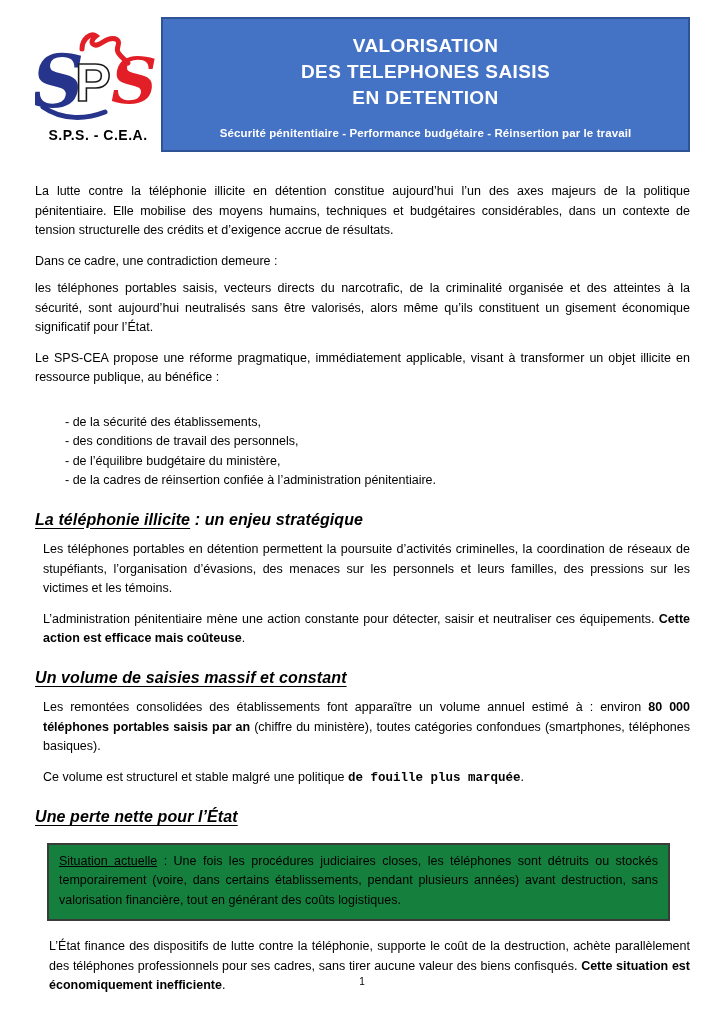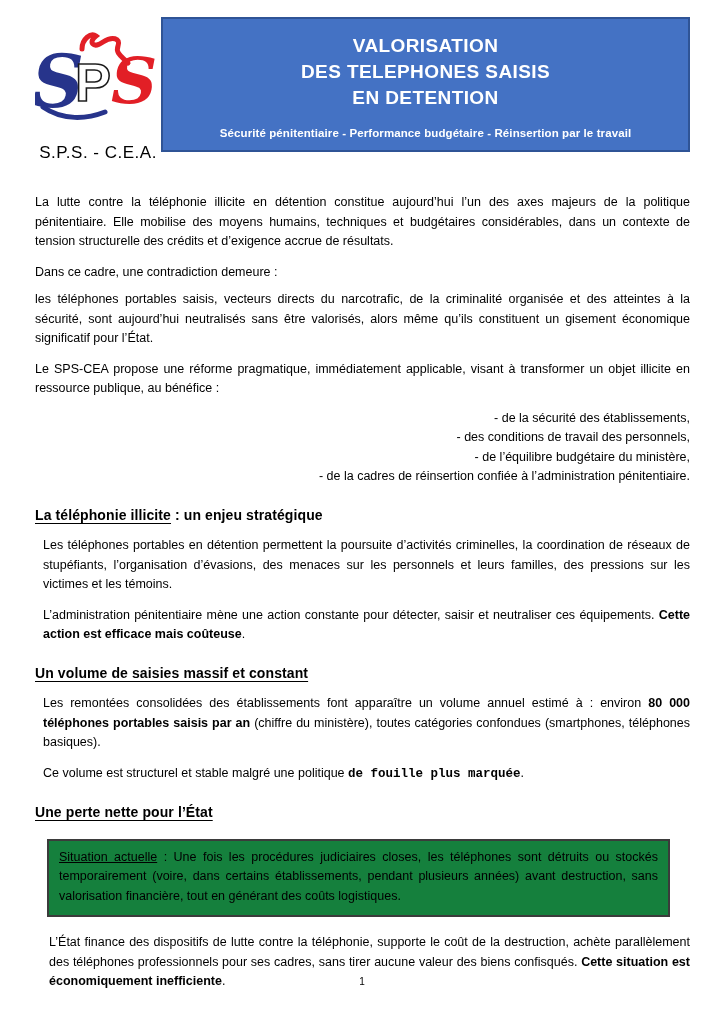--- a/index.html
+++ b/index.html
@@ -7,37 +7,37 @@
     position:relative;
     width:724px;height:1024px;
     background:#fff;
     font-family:"Liberation Sans",sans-serif;
     color:#000;
     overflow:hidden;
   }
   
   .header{display:flex;align-items:flex-start;padding:17px 34px 0 35px;}
   .logo{width:133px;display:flex;flex-direction:column;align-items:center;padding-top:12px;}
-  .logo-caption{margin-top:18px;font-size:17px;font-weight:normal;letter-spacing:.5px;white-space:nowrap;}
+  .logo-caption{margin-top:2px;font-size:14px;font-weight:bold;letter-spacing:.5px;white-space:nowrap;}
   .title-box{
     box-sizing:border-box;width:572px;margin-left:auto;
     background:#4472c4;border:2px solid #2f5496;
     padding:14px 6px 11px;text-align:center;color:#fff;font-weight:bold;
   }
   .title-lines div{font-size:19px;line-height:26px;letter-spacing:.4px;}
   .subtitle{margin-top:16px;font-size:11.5px;letter-spacing:.1px;}
   
   main{display:block;padding:0 34px 0 35px;font-size:12.5px;line-height:19.5px;}
   .para{margin:11px 0 0;}
   .j{text-align:justify;}
   .first{margin-top:30px;}
   .tight{margin-top:8px;}
-  .bullets{margin:10px 0 0 30px;text-align:right;}
+  .bullets{margin:25px 0 0 30px;}
   .bullet{margin:0;}
-  .heading{margin:19px 0 0;font-size:14px;font-weight:bold;letter-spacing:.1px;}
+  .heading{margin:19px 0 0;font-size:16px;font-weight:bold;letter-spacing:.1px;font-style:italic;}
   .heading span[data-u]{text-underline-offset:3px;}
   .ind{margin-left:8px;}
   .hbox{
     box-sizing:border-box;
     margin:16px 20px 0 12px;
     background:#15803d;border:2px solid #3b3b3b;
     padding:7px 10px 9px;text-align:justify;
   }
   .last{margin-left:14px;margin-top:16px;}
   

